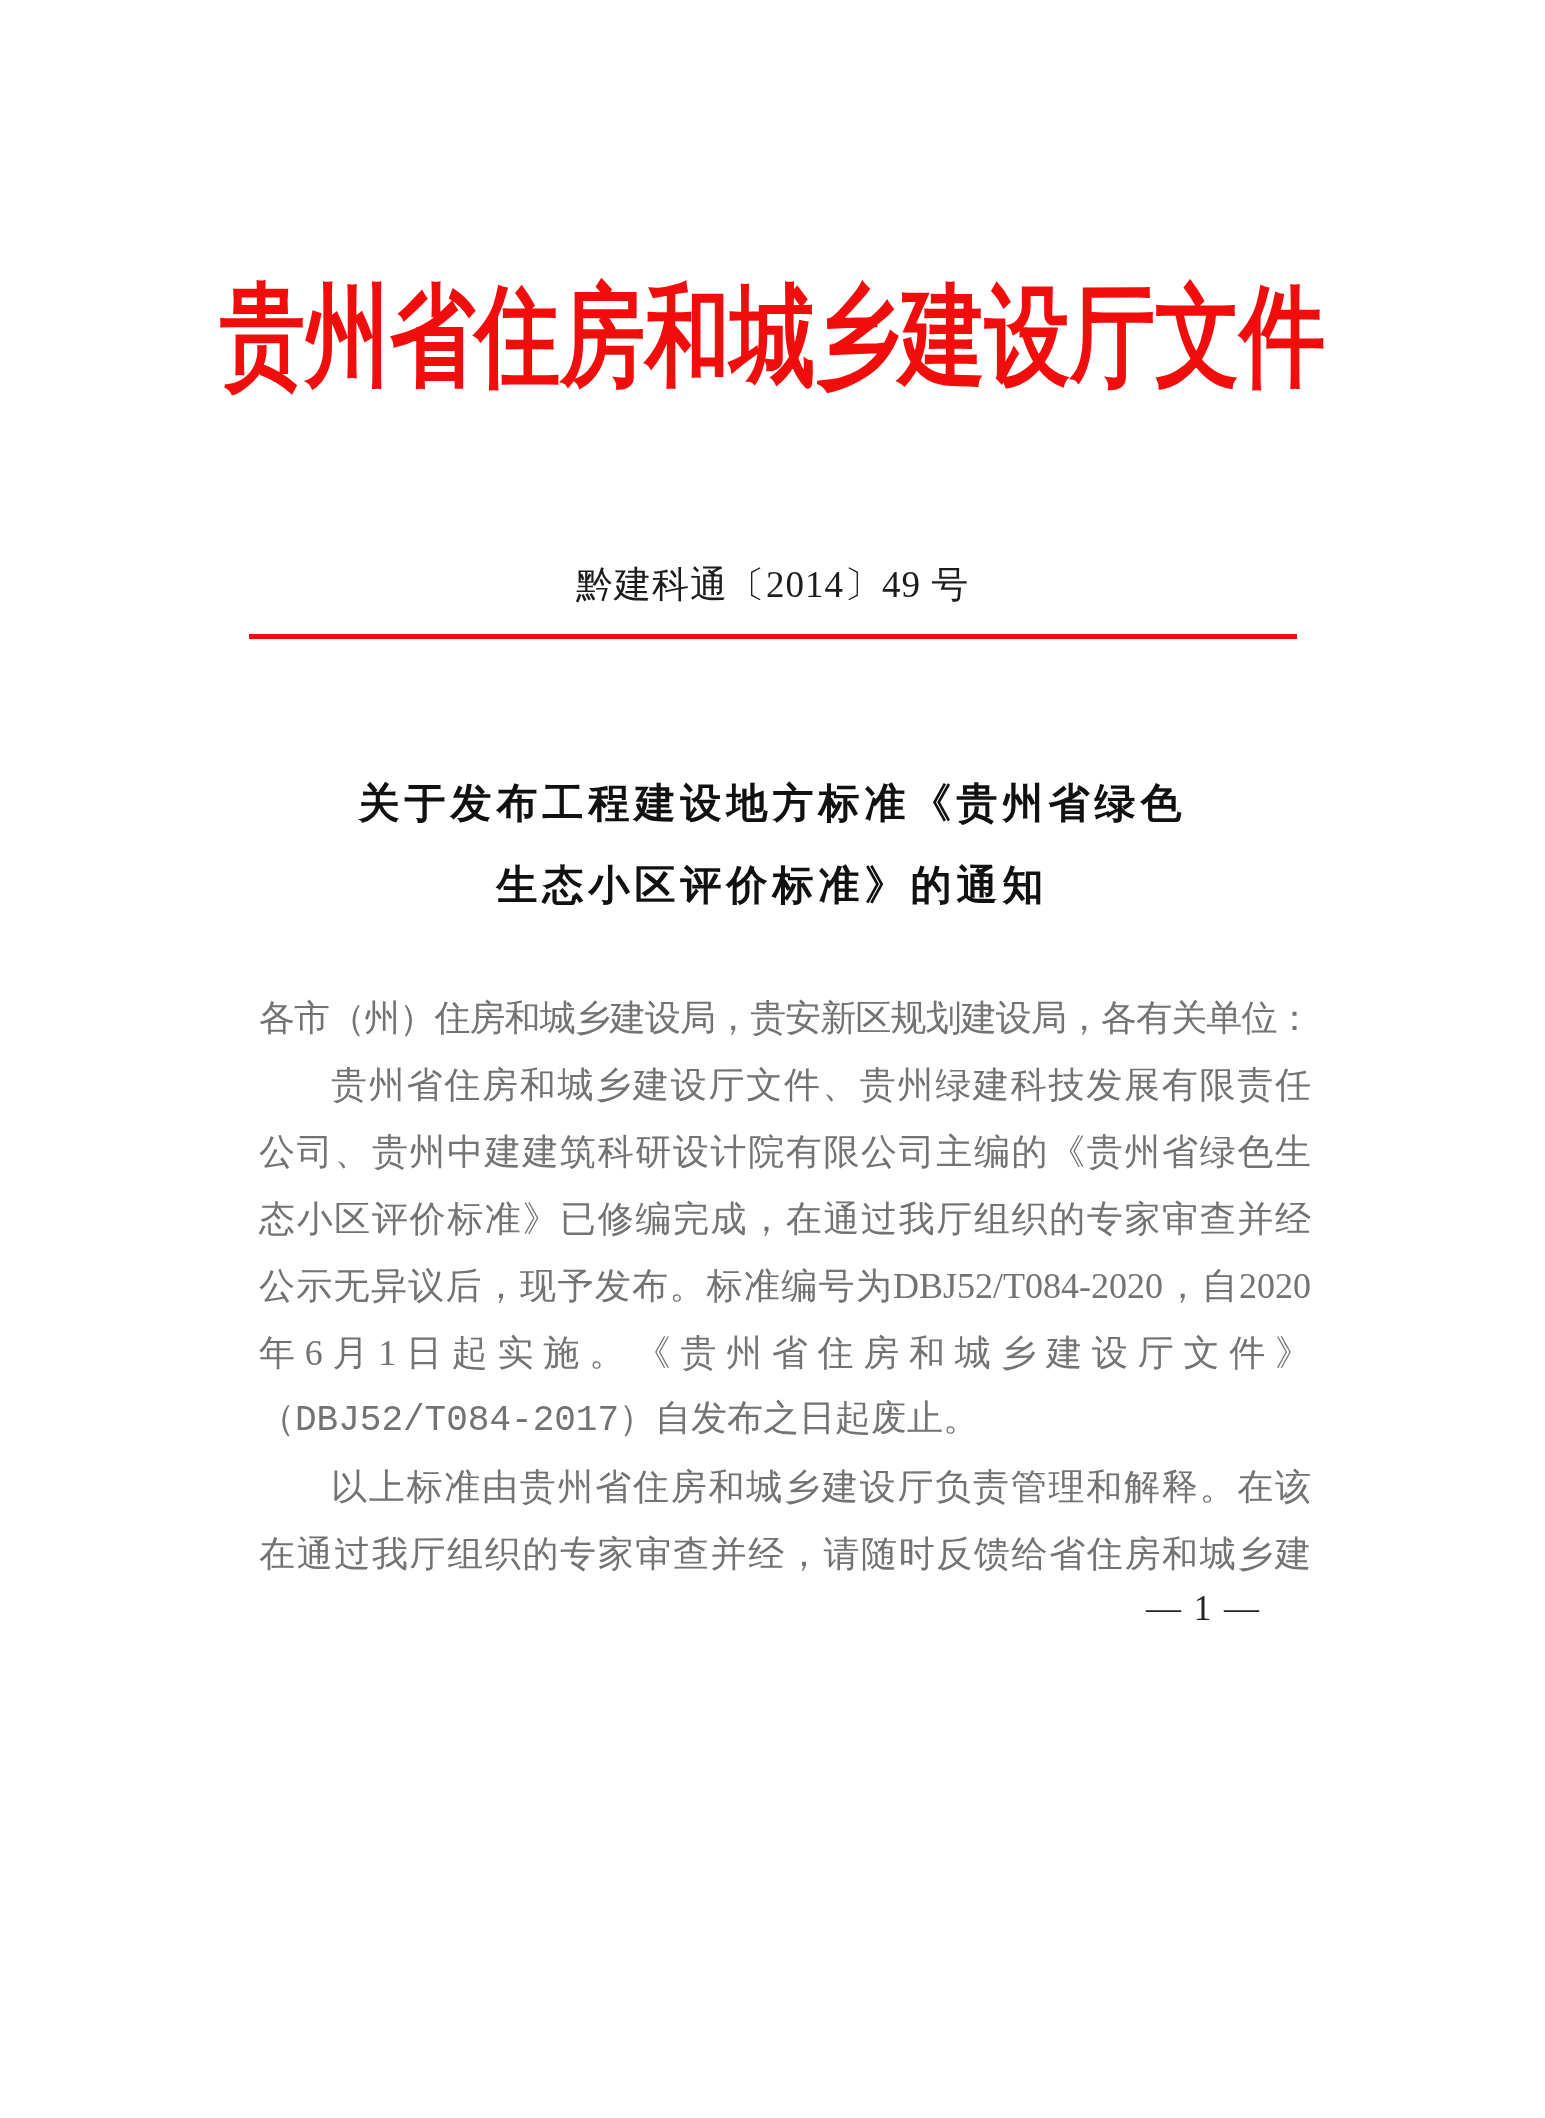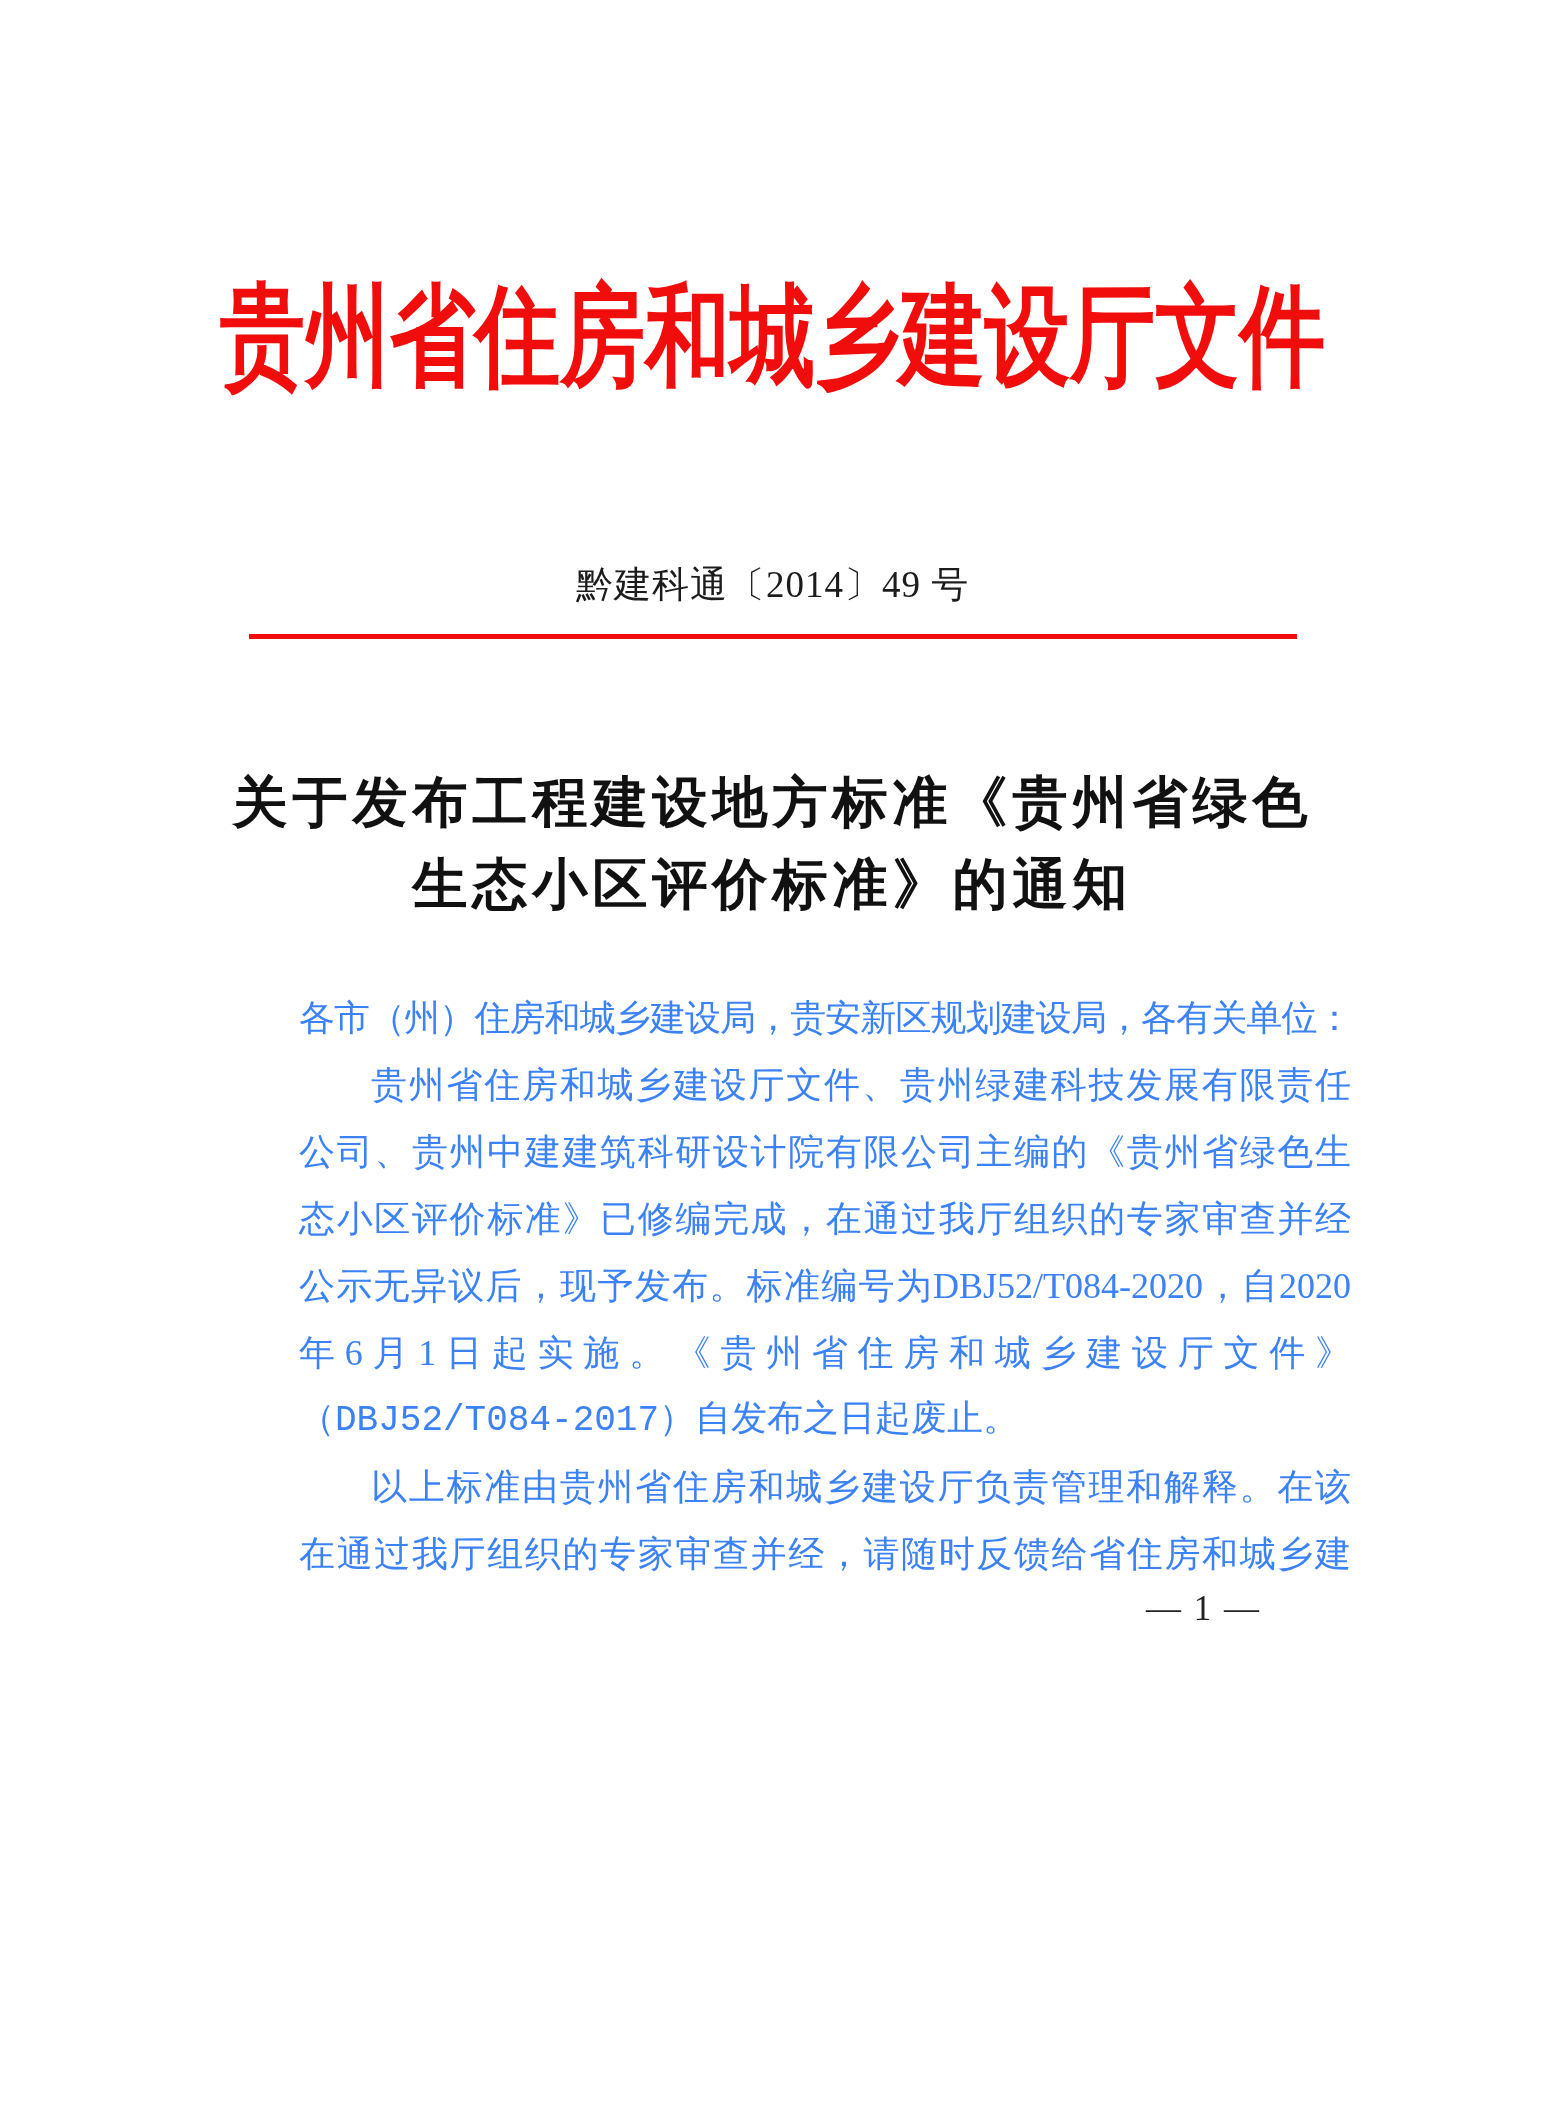--- a/index.html
+++ b/index.html
@@ -51,35 +51,34 @@
     width: 1048px;
     height: 5px;
     background: var(--accent-red, #f20d0d);
   }
   .notice-title {
     position: absolute;
     top: 762px;
     left: 0;
     right: 0;
     text-align: center;
-    font-size: 55px;
+    font-size: 41px;
     font-weight: bold;
     line-height: 82px;
     letter-spacing: 5px;
     color: #111111;
   }
   .body-block {
     position: absolute;
     top: 985px;
     left: 259px;
     width: 1052px;
     font-size: 36px;
     line-height: 67px;
-    color: #3b82f6;
-    margin-left: 40px;
+    color: #737373;
   }
   .body-line {
     width: 100%;
     white-space: normal;
   }
   .jl {
     text-align: justify;
     text-align-last: justify;
   }
   .ind {

